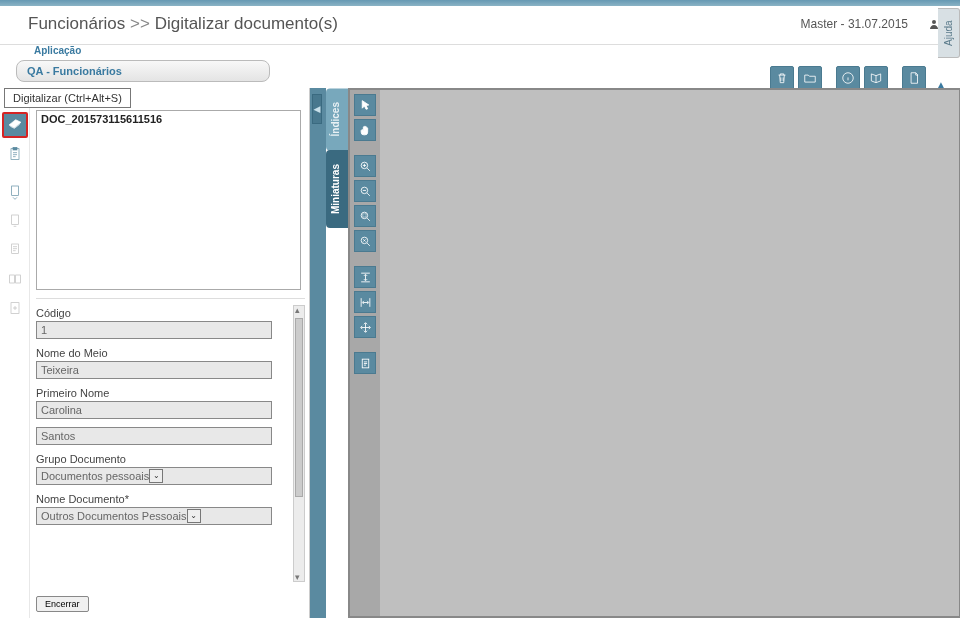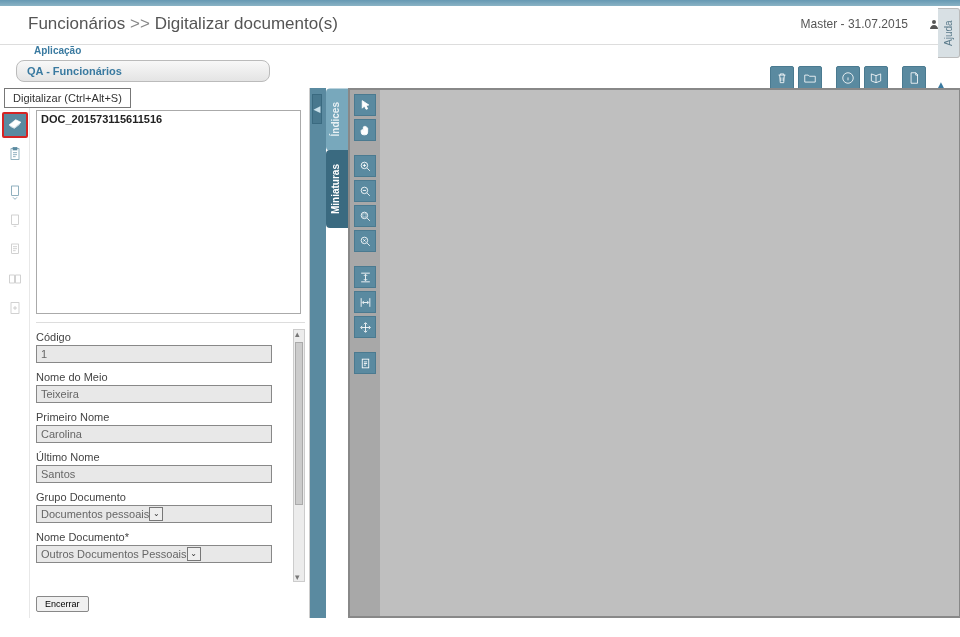--- a/index.html
+++ b/index.html
@@ -33,21 +33,21 @@
   .left-icons { width: 30px; background: #fff; padding-top: 24px; display: flex; flex-direction: column; gap: 3px; align-items: center; border-right: 1px solid #e8e8e8; }
   .left-icon { width: 26px; height: 26px; display: flex; align-items: center; justify-content: center; border: 1px solid transparent; border-radius: 2px; cursor: pointer; }
   .left-icon.active { background: #5a8aa0; border: 2px solid #d52424; }
   .left-icon svg { width: 16px; height: 18px; }
   .left-icon.active svg { stroke: #fff; fill: #fff; }
   .left-icon.normal svg { stroke: #5a8aa0; fill: #5a8aa0; }
   .left-icon.disabled svg { stroke: #bbb; fill: #bbb; }
   .left-icon.disabled { cursor: default; }
   
   .doc-panel { width: 280px; background: #fff; display: flex; flex-direction: column; border-right: 1px solid #ccc; }
-  .doc-list { border: 1px solid #aaa; margin: 22px 8px 4px 6px; height: 204px; overflow: auto; padding: 2px; }
+  .doc-list { border: 1px solid #aaa; margin: 22px 8px 4px 6px; height: 180px; overflow: auto; padding: 2px; }
   .doc-item { font-size: 11px; font-weight: bold; color: #222; padding: 0 2px; }
   
   .form-wrap { margin: 4px 4px 4px 6px; border-top: 1px solid #ddd; padding: 8px 12px 6px 0; flex: 1; overflow: auto; position: relative; }
   .form-scroll { position: absolute; right: 0; top: 6px; bottom: 6px; width: 12px; background: #ececec; border: 1px solid #ccc; }
   .form-scroll::before { content: "▴"; position: absolute; top: -1px; left: 1px; font-size: 9px; color: #777; }
   .form-scroll::after { content: "▾"; position: absolute; bottom: -1px; left: 1px; font-size: 9px; color: #777; }
   .form-scroll-thumb { position: absolute; top: 12px; left: 1px; right: 1px; height: 65%; background: #ccc; border: 1px solid #aaa; }
   
   .field { margin-bottom: 8px; }
   .field label { display: block; font-size: 11px; color: #444; margin-bottom: 2px; }
@@ -200,21 +200,20 @@
       </div>
       <div class="field">
         <label>Nome do Meio</label>
         <input type="text" readonly="" value="Teixeira" style="">
       </div>
       <div class="field">
         <label>Primeiro Nome</label>
         <input type="text" readonly="" value="Carolina" style="">
       </div>
       <div class="field">
-        <label>Último Nome</label>
         <input type="text" readonly="" value="Santos" style="">
       </div>
       <div class="field">
         <label>Grupo Documento</label>
         <div class="select">
           <span>Documentos pessoais</span>
           <span class="select-arrow">⌄</span>
         </div>
       </div>
       <div class="field">

